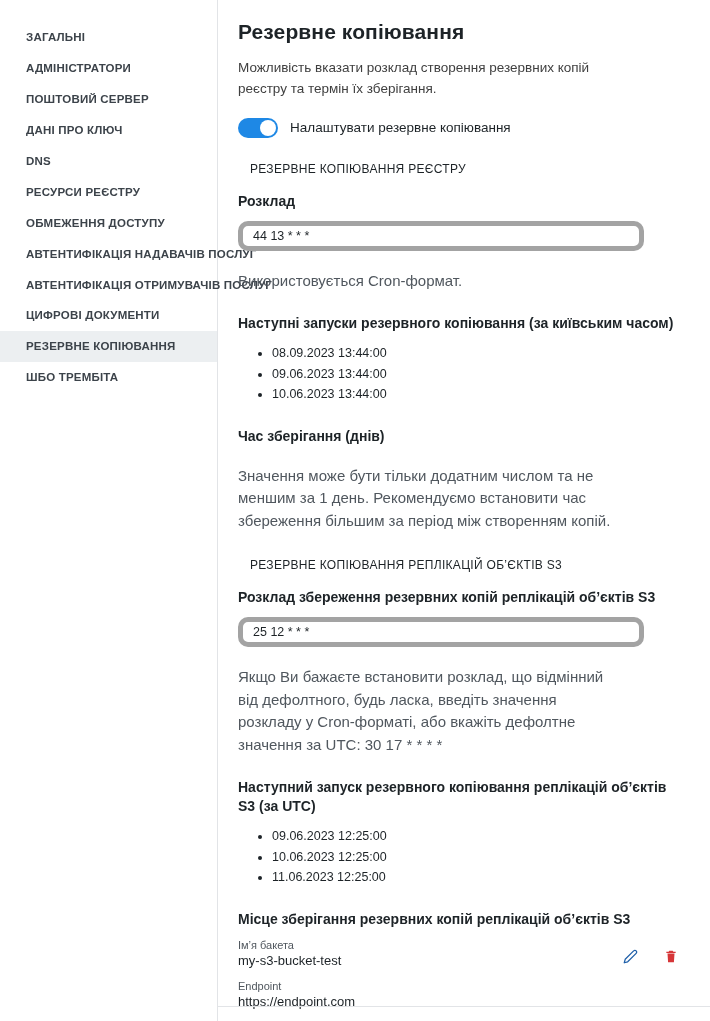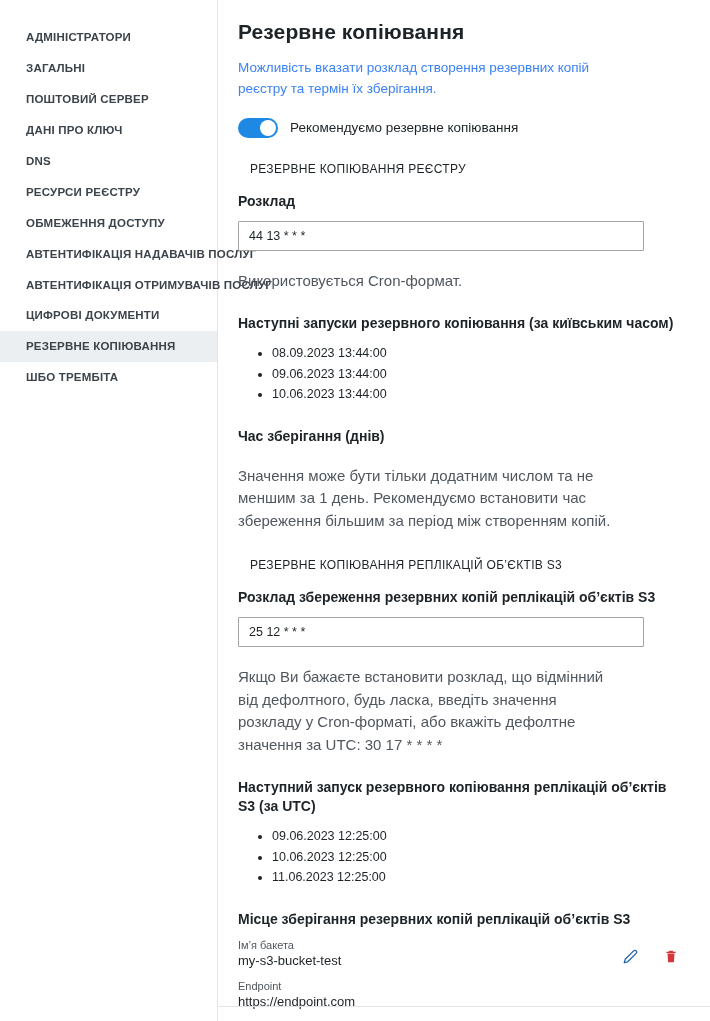--- a/index.html
+++ b/index.html
@@ -51,21 +51,21 @@
   h1.page-title {
     font-size: 21px;
     font-weight: 700;
     margin: 4px 0 14px 0;
     color: #1d2327;
     letter-spacing: 0.1px;
   }
   p.page-desc {
     font-size: 13.5px;
     line-height: 1.55;
-    color: #3b82f6;
+    color: #404040;
     margin: 0 0 18px 0;
     max-width: 390px;
   }
 
   
   .toggle-row {
     display: flex;
     align-items: center;
     gap: 12px;
     margin: 0 0 24px 0;
@@ -102,22 +102,22 @@
   h3.field-label {
     font-size: 14px;
     font-weight: 700;
     color: #1d2327;
     margin: 0 0 10px 0;
     line-height: 1.35;
   }
   .text-input {
     width: 406px;
     height: 30px;
-    border: 1px solid #a3a3a3;
-    border-radius: 1px;
+    border: 5px solid #a3a3a3;
+    border-radius: 10px;
     background: #fff;
     font-size: 12.5px;
     color: #1d2327;
     padding: 4px 10px;
     font-family: "Liberation Sans", sans-serif;
     display: block;
   }
   .hint {
     font-size: 15px;
     line-height: 1.5;
@@ -195,22 +195,22 @@
     left: 218px; right: 0; bottom: 14px;
     border-top: 1px solid #e2e4e7;
   }
 </style>
 </head>
 <body>
 
 <div id="app">
 
   <nav class="sidebar">
+    <div class="nav-item">ЗАГАЛЬНІ</div>
     <div class="nav-item">АДМІНІСТРАТОРИ</div>
-    <div class="nav-item">ЗАГАЛЬНІ</div>
     <div class="nav-item">ПОШТОВИЙ СЕРВЕР</div>
     <div class="nav-item">ДАНІ ПРО КЛЮЧ</div>
     <div class="nav-item">DNS</div>
     <div class="nav-item">РЕСУРСИ РЕЄСТРУ</div>
     <div class="nav-item">ОБМЕЖЕННЯ ДОСТУПУ</div>
     <div class="nav-item">АВТЕНТИФІКАЦІЯ НАДАВАЧІВ ПОСЛУГ</div>
     <div class="nav-item">АВТЕНТИФІКАЦІЯ ОТРИМУВАЧІВ ПОСЛУГ</div>
     <div class="nav-item">ЦИФРОВІ ДОКУМЕНТИ</div>
     <div class="nav-item active">РЕЗЕРВНЕ КОПІЮВАННЯ</div>
     <div class="nav-item">ШБО ТРЕМБІТА</div>
@@ -218,21 +218,21 @@
 
   <main class="content">
 
     <h1 class="page-title">Резервне копіювання</h1>
     <p class="page-desc">Можливість вказати розклад створення резервних копій реєстру та термін їх зберігання.</p>
 
     <div class="toggle-row">
       <div class="toggle">
         <div class="knob"></div>
       </div>
-      <span class="toggle-label">Рекомендуємо резервне копіювання</span>
+      <span class="toggle-label">Налаштувати резервне копіювання</span>
     </div>
 
     
     <h2 class="section-head">РЕЗЕРВНЕ КОПІЮВАННЯ РЕЄСТРУ</h2>
 
     <div class="block">
       <h3 class="field-label">Розклад</h3>
       <input class="text-input" type="text" value="44 13 * * *" style="">
       <p class="hint">Використовується Cron-формат.</p>
     </div>

